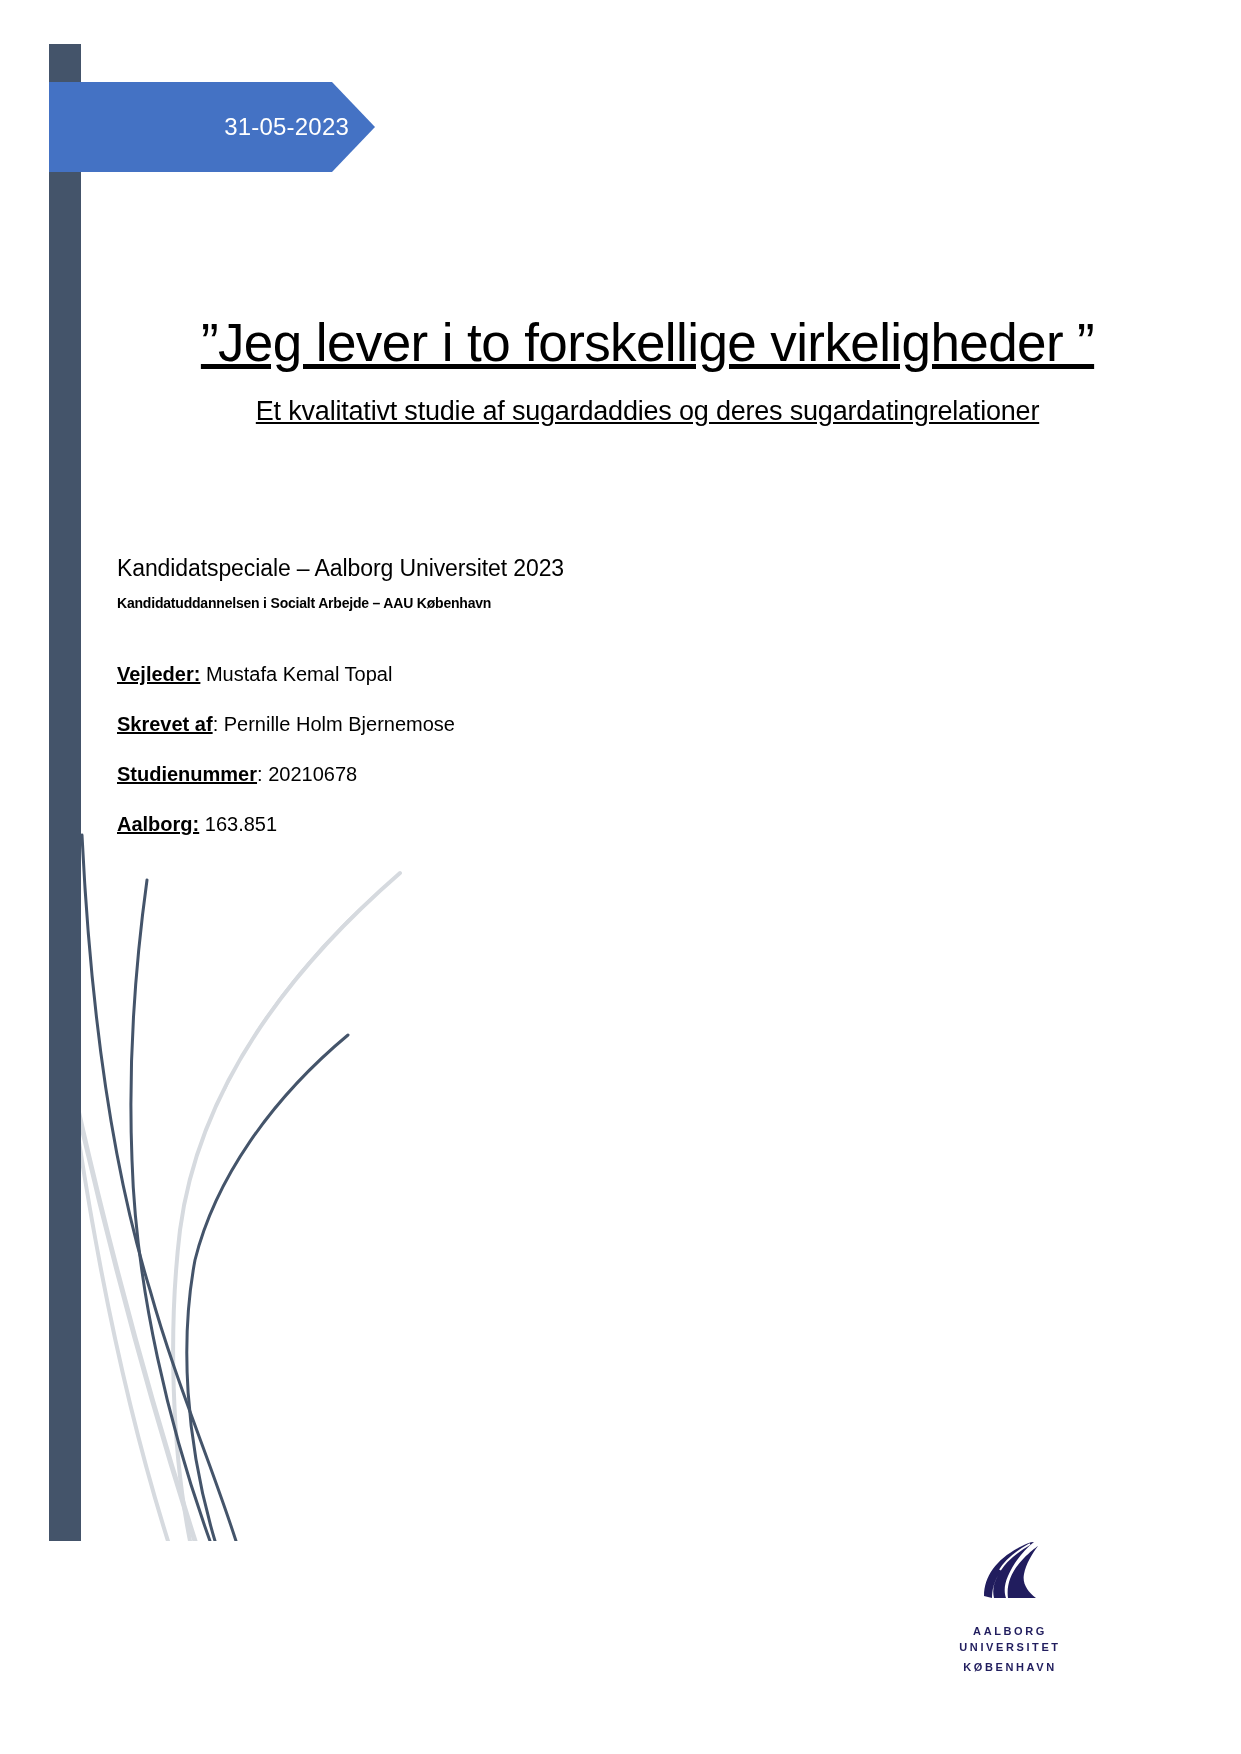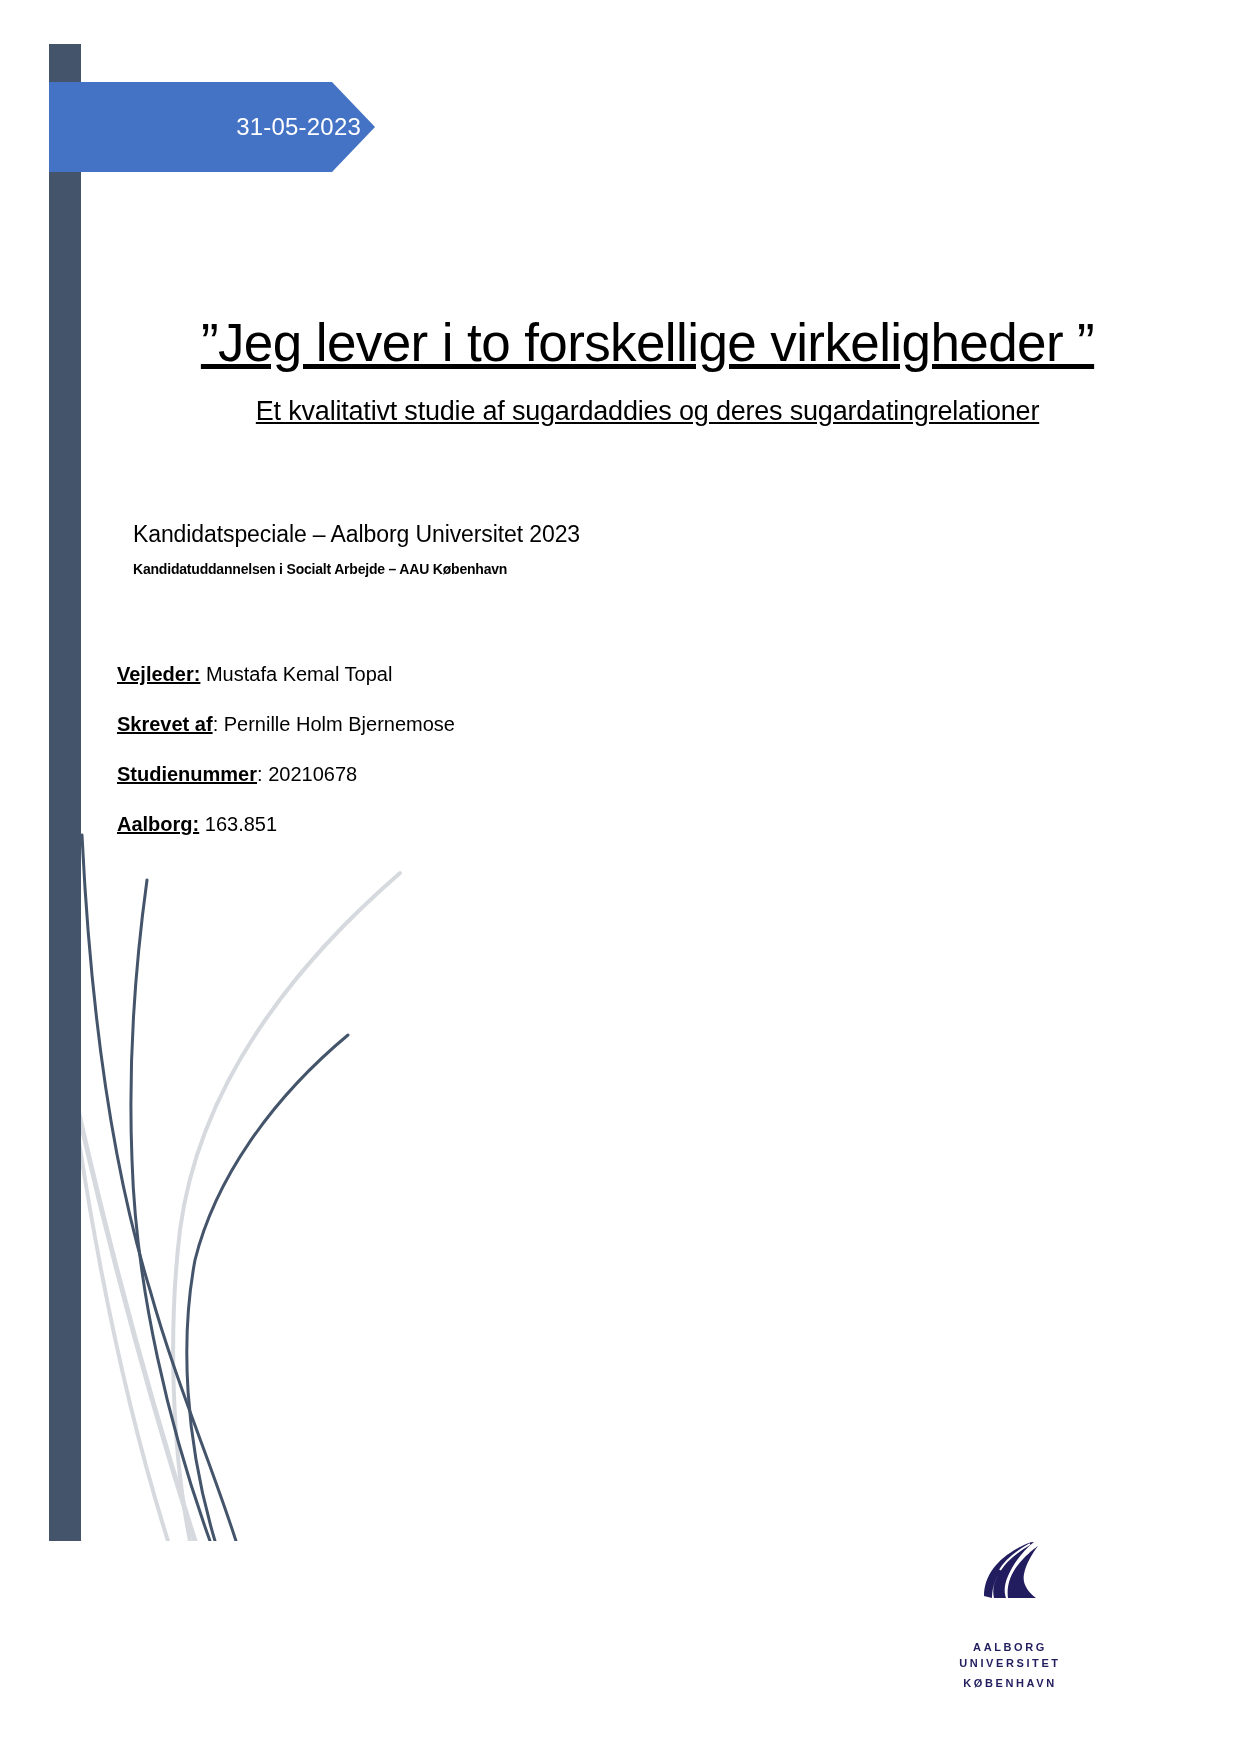--- a/index.html
+++ b/index.html
@@ -2,34 +2,34 @@
 <html><head>
 <meta charset="utf-8">
 <style>
   html, body { margin: 0; padding: 0; background: #ffffff; }
   body { width: 1241px; height: 1754px; position: relative; overflow: hidden;
          font-family: "Liberation Sans", "DejaVu Sans", sans-serif; color: #000; }
   .side-bar { position: absolute; left: 49px; top: 44px; width: 32px; height: 1497px; background: #44546a; }
   .date-banner { position: absolute; left: 49px; top: 82px; width: 326px; height: 90px; }
   .date-banner svg { position: absolute; left: 0; top: 0; }
   .date-text { position: absolute; left: 0; top: 0; width: 300px; height: 90px; line-height: 90px;
-               text-align: right; padding-right: 0; color: #ffffff; font-size: 24px; letter-spacing: 0.2px; padding-left: 12px; }
+               text-align: right; padding-right: 0; color: #ffffff; font-size: 24px; letter-spacing: 0.2px; }
   .title-block { position: absolute; left: 150px; width: 995px; text-align: center; text-decoration: underline; }
   .main-title { top: 310px; font-size: 53px; line-height: 66px; white-space: nowrap; letter-spacing: -0.6px; }
   .sub-title { top: 393px; font-size: 27px; line-height: 36px; white-space: nowrap; letter-spacing: -0.2px; }
-  .meta-line { position: absolute; left: 133px; white-space: nowrap; }
+  .meta-line { position: absolute; left: 117px; white-space: nowrap; margin-top: 34px; }
   .program { top: 518px; font-size: 23px; line-height: 32px; letter-spacing: -0.1px; }
   .department { top: 556px; font-size: 14px; line-height: 26px; font-weight: bold; letter-spacing: -0.2px; }
   .info-row { position: absolute; left: 117px; font-size: 20px; line-height: 28px; white-space: nowrap; }
   .info-row b { font-weight: bold; text-decoration: underline; }
   .curves { position: absolute; left: 0; top: 0; pointer-events: none; }
   .logo { position: absolute; left: 950px; top: 1535px; width: 120px; height: 145px; }
   .logo-wave { position: absolute; left: 30px; top: 5px; }
   .logo-text { position: absolute; left: 0; width: 120px; text-align: center; color: #211d5e;
-               font-weight: bold; font-size: 11px; letter-spacing: 2.6px; line-height: 13px; margin-top: 16px; }
+               font-weight: bold; font-size: 11px; letter-spacing: 2.6px; line-height: 13px; }
   .logo-l1 { top: 90px; }
   .logo-l2 { top: 106px; }
   .logo-l3 { top: 126px; }
 </style>
 </head>
 <body>
 
 <div class="side-bar"></div>
 
 <div class="date-banner">

